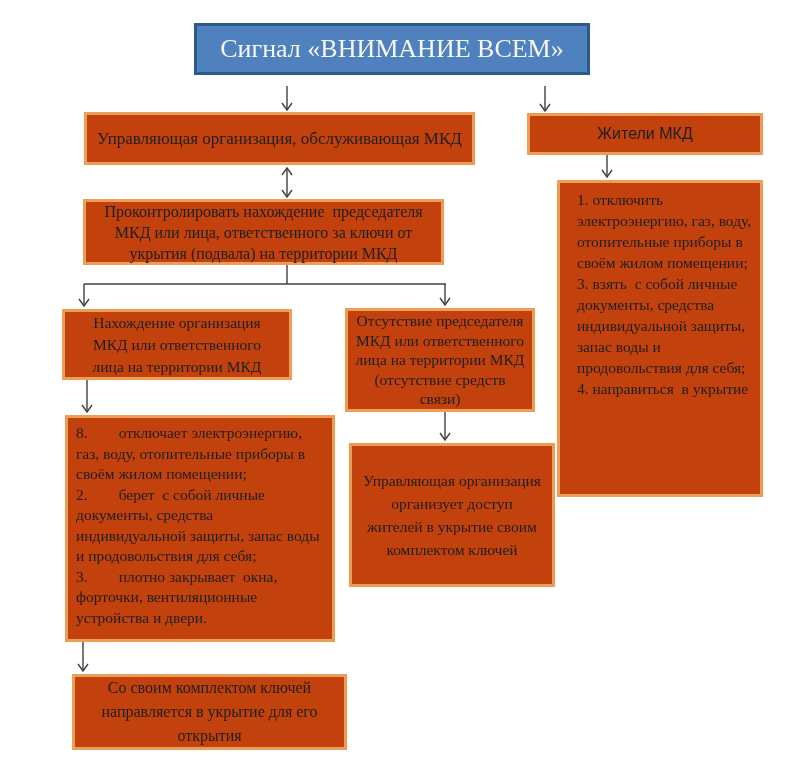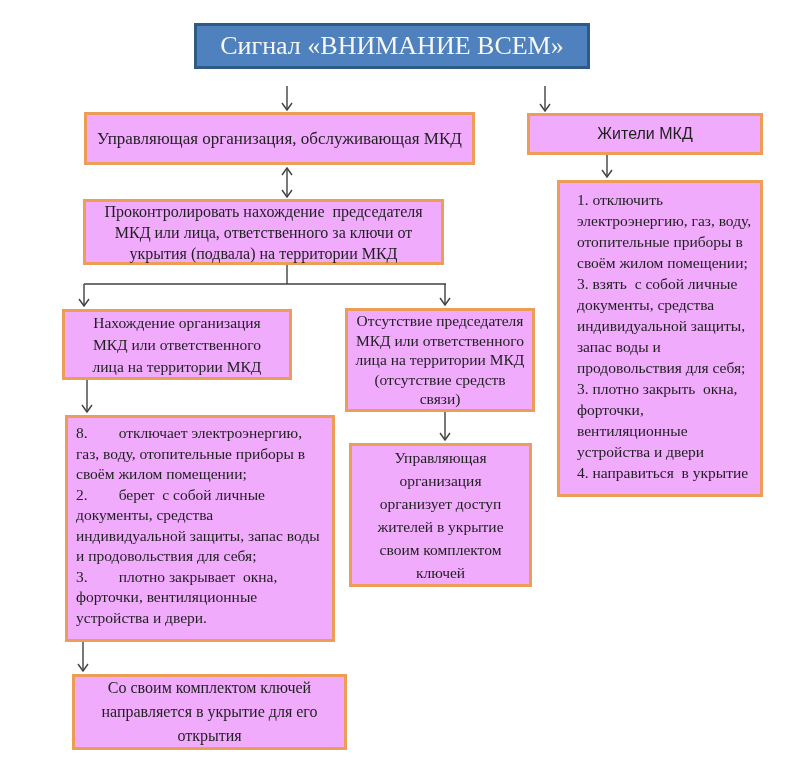--- a/index.html
+++ b/index.html
@@ -22,27 +22,27 @@
     position:absolute;left:0;top:0;width:800px;height:777px;
     pointer-events:none;
   }
   .connectors line,.connectors polyline{
     stroke:var(--arrow);stroke-width:1.4;fill:none;
   }
   .box{
     position:absolute;
     box-sizing:border-box;
     border:3px solid var(--orange);
-    background:#f0abfc;
+    background:#c2410c;
     display:flex;align-items:center;justify-content:center;
     text-align:center;
   }
   .box > span, .box .li{white-space:pre-wrap;}
   .b-title{
-    left:194px;top:23px;width:396px;height:46px;
+    left:194px;top:23px;width:396px;height:52px;
     background:var(--title-fill);
     border:3px solid var(--title-border);
     color:#F7F7F2;
     font-size:26px;
   }
   .b-mgmt{left:84px;top:112px;width:391px;height:53px;font-size:17px;line-height:25px;}
   .b-res{
     left:527px;top:113px;width:236px;height:42px;
     font-family:"Liberation Sans","DejaVu Sans",sans-serif;
     font-size:16px;
@@ -50,21 +50,21 @@
   .b-control{left:83px;top:199px;width:361px;height:66px;font-size:16px;line-height:21px;}
   .b-present{left:62px;top:309px;width:230px;height:71px;font-size:15.5px;line-height:22px;padding:2px 10px;}
   .b-absent{left:345px;top:308px;width:190px;height:104px;font-size:15.5px;line-height:19.5px;padding:2px 6px;}
   .b-mgract{
     left:65px;top:415px;width:270px;height:227px;
     font-size:15.5px;line-height:20.5px;
     flex-direction:column;align-items:flex-start;justify-content:flex-start;
     text-align:left;padding:5px 8px;
   }
   .b-keys{left:72px;top:674px;width:275px;height:76px;font-size:16px;line-height:24px;padding:2px 8px;}
-  .b-access{left:349px;top:443px;width:183px;height:144px;font-size:15.5px;line-height:23px;padding:6px 10px;}
+  .b-access{left:349px;top:443px;width:206px;height:144px;font-size:15.5px;line-height:23px;padding:6px 10px;}
   .b-resact{
     left:557px;top:180px;width:206px;height:317px;
     font-size:15.5px;line-height:21px;
     flex-direction:column;align-items:flex-start;justify-content:flex-start;
     text-align:left;padding:6px 6px 6px 17px;
   }
 </style>
 </head>
 <body>
 
@@ -144,17 +144,16 @@
     <span>Со своим комплектом ключей направляется в укрытие для его открытия</span>
   </div>
 
   <div class="box b-access">
     <span>Управляющая организация организует доступ жителей в укрытие своим комплектом ключей</span>
   </div>
 
   <div class="box b-resact">
     <div class="li">1. отключить электроэнергию, газ, воду, отопительные приборы в своём жилом помещении;</div>
     <div class="li">3. взять  с собой личные документы, средства индивидуальной защиты, запас воды и продовольствия для себя;</div>
-    <div class="li">3. плотно закрыть  окна, форточки, вентиляционные устройства и двери</div>
     <div class="li">4. направиться  в укрытие</div>
   </div>
 
 </div>
 
 </body></html>

